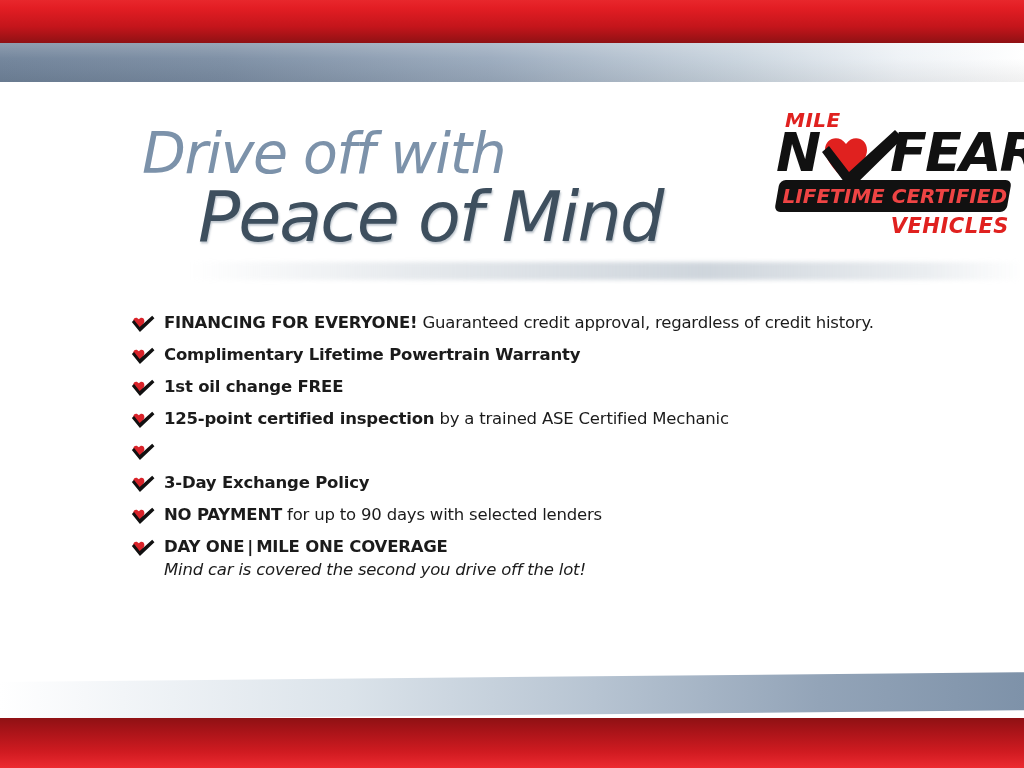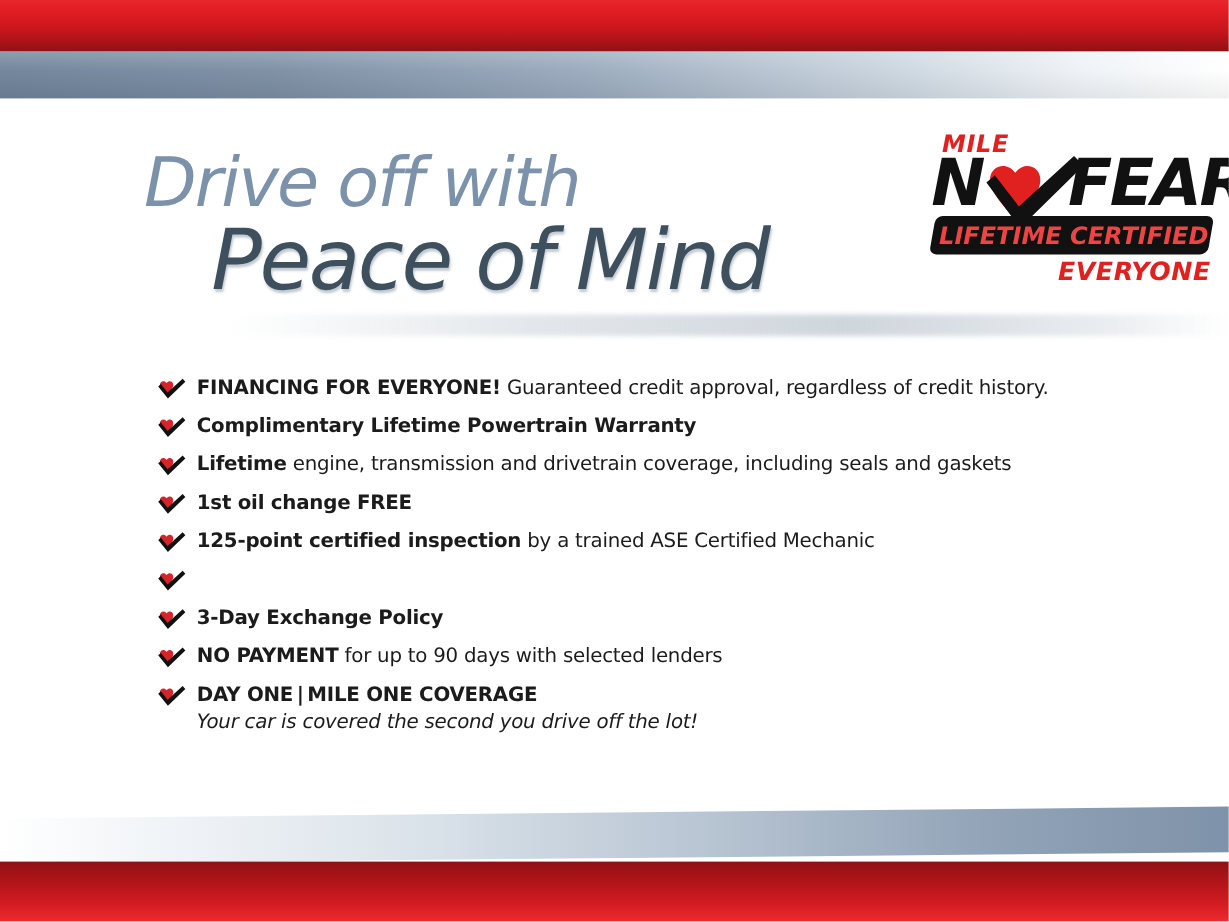--- a/index.html
+++ b/index.html
@@ -59,21 +59,21 @@
     position: absolute;
     bottom: 0; left: 0;
     width: 1024px;
     height: 50px;
     background: linear-gradient(to bottom, #8f1114 0%, #ab1419 28%, #d01b21 68%, #ed2a30 100%);
   }
 
   
   .headline-block {
     position: absolute;
-    left: 120px;
+    left: 142px;
     top: 122px;
     width: 620px;
   }
   .headline-line1 {
     font-family: "DejaVu Sans", "Liberation Sans", sans-serif;
     font-style: italic;
     font-weight: 400;
     font-size: 57px;
     line-height: 62px;
     letter-spacing: -1.5px;
@@ -255,21 +255,21 @@
     <div class="logo-main">
       <span class="logo-n">N</span>
       <svg class="logo-check-svg" viewBox="0 0 86 66">
         <path d="M6 22 C6 10, 20 6, 27 16 C34 6, 48 10, 48 22 C48 34, 32 48, 27 54 C22 48, 6 34, 6 22 Z" fill="#e0211f"></path>
         <path d="M3 24 L10 18 L30 44 L76 2 L84 10 L31 62 Z" fill="#111111"></path>
       </svg>
       <span class="logo-fear">FEAR</span>
     </div>
     <div class="logo-bar"></div>
     <div class="logo-bar-text">LIFETIME CERTIFIED</div>
-    <div class="logo-vehicles">EVERYONE</div>
+    <div class="logo-vehicles">VEHICLES</div>
   </div>
 
   <div class="bullets" id="bullets">
       <div class="bullet-row">
         <span class="bullet-check"><svg viewBox="0 0 86 66" width="24" height="20">
             <path d="M8 22 C8 10, 21 6, 28 16 C35 6, 48 10, 48 22 C48 33, 33 46, 28 52 C23 46, 8 33, 8 22 Z" fill="#d9232a"></path>
             <path d="M3 26 L11 19 L31 44 L76 3 L84 12 L32 62 Z" fill="#111111"></path>
           </svg></span>
         <div>
           <div class="bullet-text"><span class="b">FINANCING FOR EVERYONE!</span><span> Guaranteed credit approval, regardless of credit history.</span></div>
@@ -283,29 +283,20 @@
         <div>
           <div class="bullet-text"><span class="b">Complimentary Lifetime Powertrain Warranty</span></div>
         </div>
       </div>
       <div class="bullet-row">
         <span class="bullet-check"><svg viewBox="0 0 86 66" width="24" height="20">
             <path d="M8 22 C8 10, 21 6, 28 16 C35 6, 48 10, 48 22 C48 33, 33 46, 28 52 C23 46, 8 33, 8 22 Z" fill="#d9232a"></path>
             <path d="M3 26 L11 19 L31 44 L76 3 L84 12 L32 62 Z" fill="#111111"></path>
           </svg></span>
         <div>
-          <div class="bullet-text"><span class="b">Lifetime</span><span> engine, transmission and drivetrain coverage, including seals and gaskets</span></div>
-        </div>
-      </div>
-      <div class="bullet-row">
-        <span class="bullet-check"><svg viewBox="0 0 86 66" width="24" height="20">
-            <path d="M8 22 C8 10, 21 6, 28 16 C35 6, 48 10, 48 22 C48 33, 33 46, 28 52 C23 46, 8 33, 8 22 Z" fill="#d9232a"></path>
-            <path d="M3 26 L11 19 L31 44 L76 3 L84 12 L32 62 Z" fill="#111111"></path>
-          </svg></span>
-        <div>
           <div class="bullet-text"><span class="b">1st oil change FREE</span></div>
         </div>
       </div>
       <div class="bullet-row">
         <span class="bullet-check"><svg viewBox="0 0 86 66" width="24" height="20">
             <path d="M8 22 C8 10, 21 6, 28 16 C35 6, 48 10, 48 22 C48 33, 33 46, 28 52 C23 46, 8 33, 8 22 Z" fill="#d9232a"></path>
             <path d="M3 26 L11 19 L31 44 L76 3 L84 12 L32 62 Z" fill="#111111"></path>
           </svg></span>
         <div>
           <div class="bullet-text"><span class="b">125-point certified inspection</span><span> by a trained ASE Certified Mechanic</span></div>
@@ -335,21 +326,21 @@
           <div class="bullet-text"><span class="b">NO PAYMENT</span><span> for up to 90 days with selected lenders</span></div>
         </div>
       </div>
       <div class="bullet-row">
         <span class="bullet-check"><svg viewBox="0 0 86 66" width="24" height="20">
             <path d="M8 22 C8 10, 21 6, 28 16 C35 6, 48 10, 48 22 C48 33, 33 46, 28 52 C23 46, 8 33, 8 22 Z" fill="#d9232a"></path>
             <path d="M3 26 L11 19 L31 44 L76 3 L84 12 L32 62 Z" fill="#111111"></path>
           </svg></span>
         <div>
           <div class="bullet-text"><span class="b">DAY ONE</span><span class="pipe">|</span><span class="b">MILE ONE COVERAGE</span></div>
-          <div class="bullet-sub" style="margin-left: 0px;">Your car is covered the second you drive off the lot!</div>
+          <div class="bullet-sub" style="margin-left: 0px;">Mind car is covered the second you drive off the lot!</div>
         </div>
       </div>
     </div>
 
   <div class="bot-gray"></div>
   <div class="bot-red"></div>
 
 </div>
 
 </body></html>

